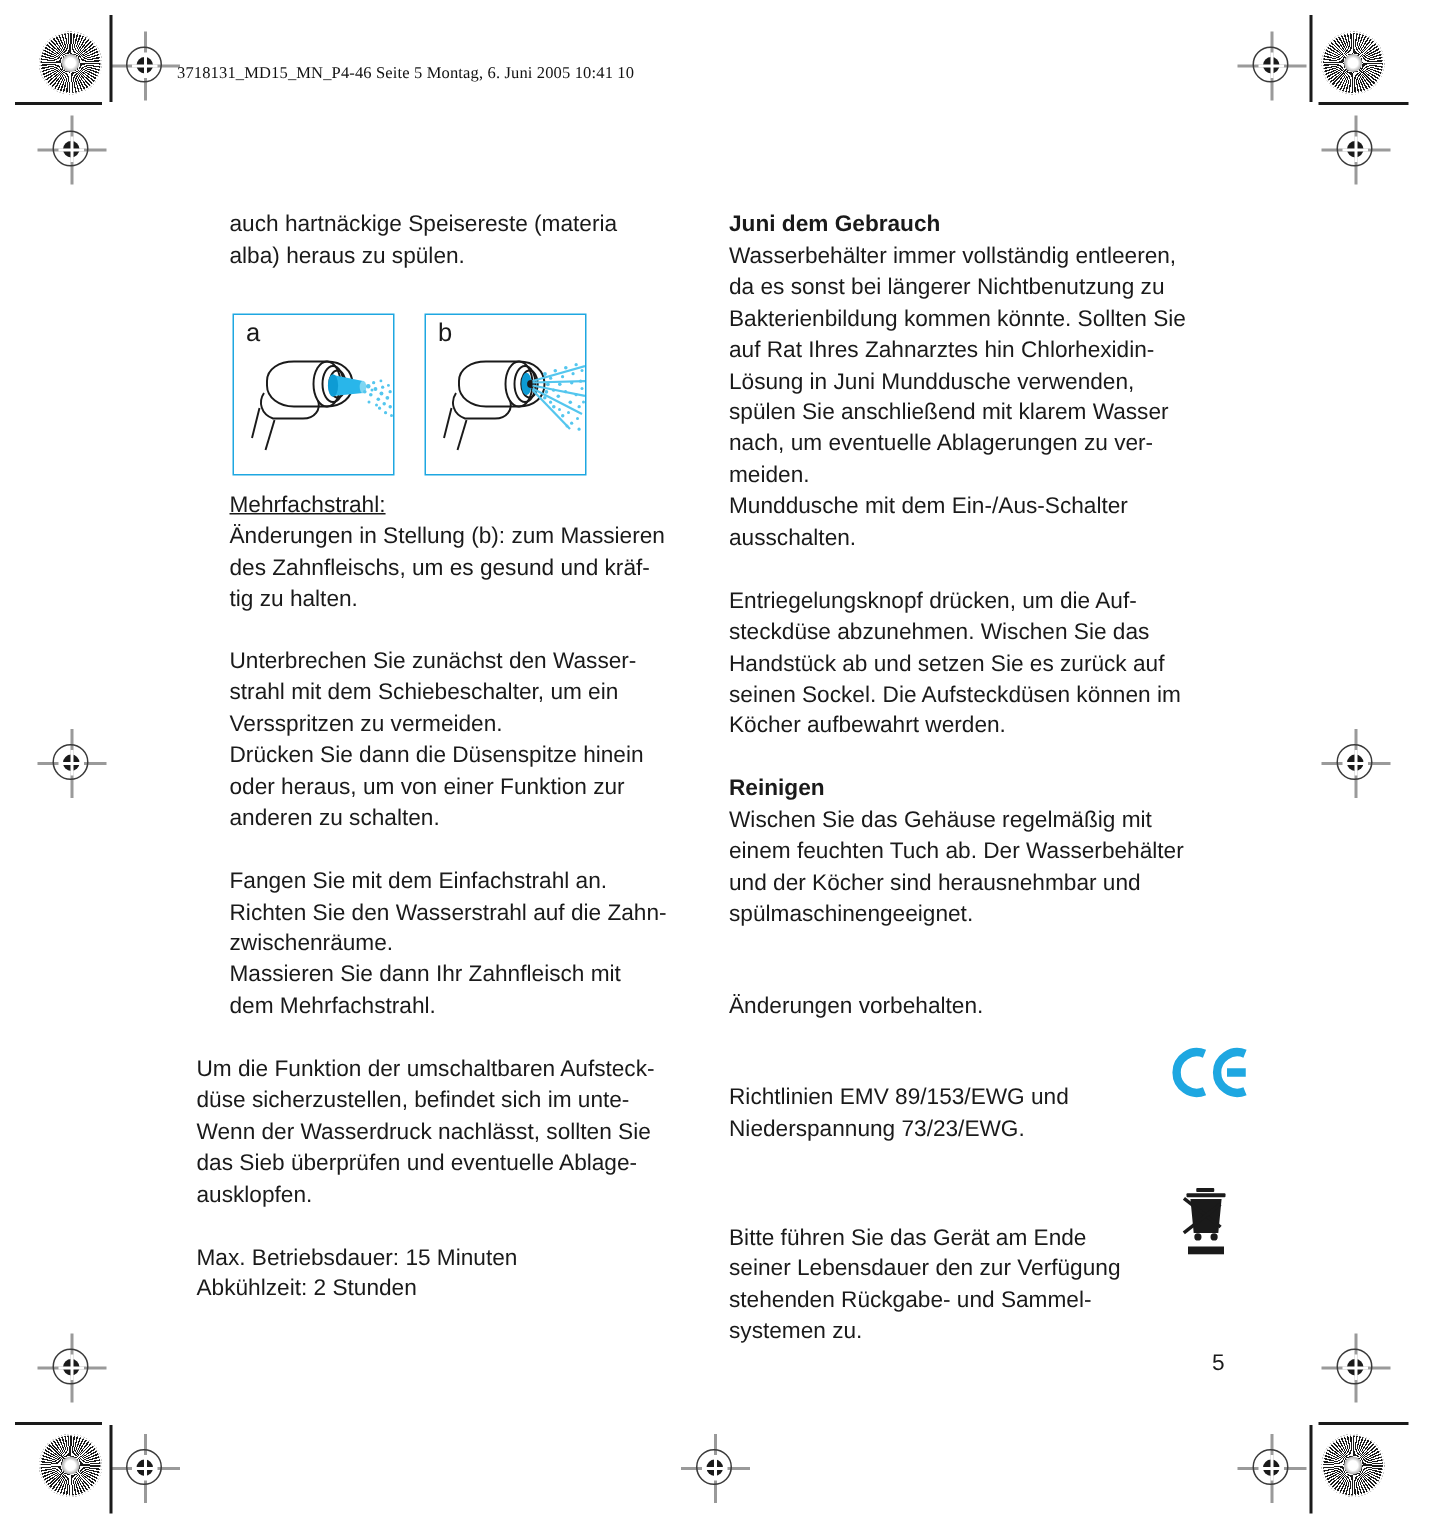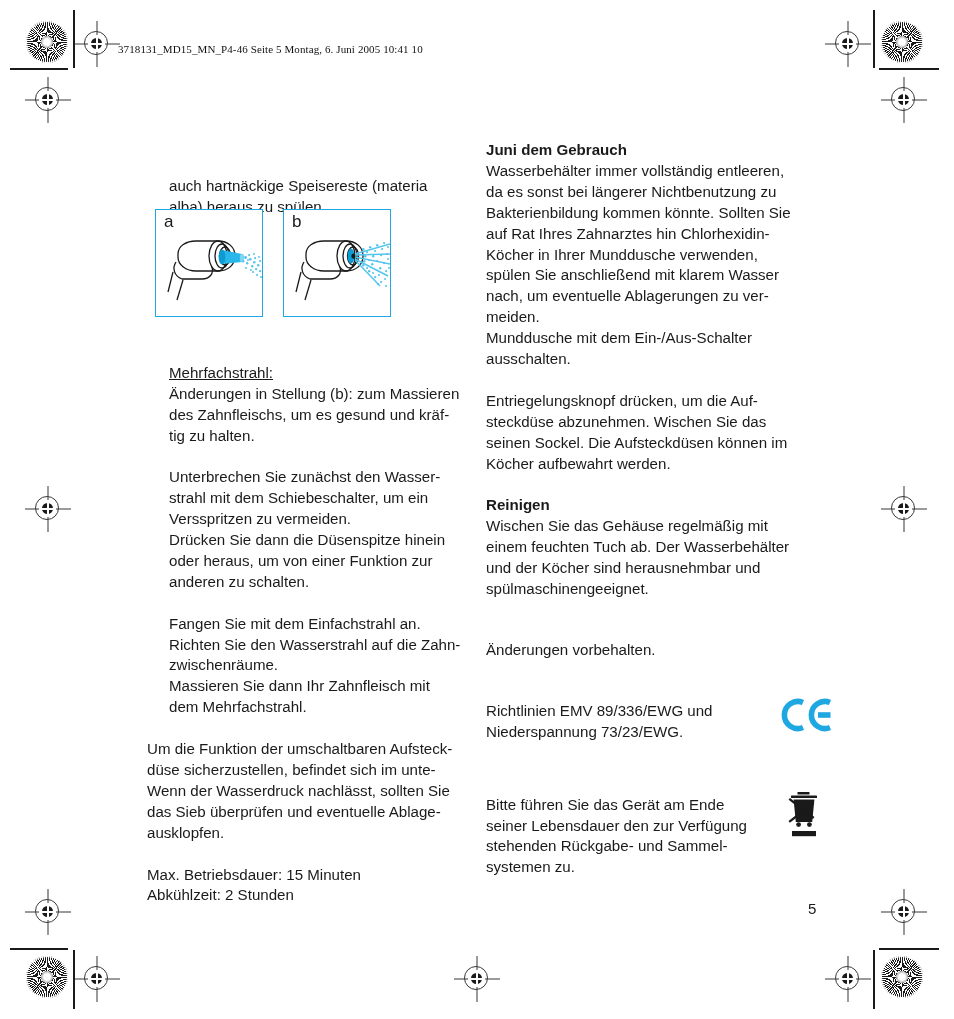--- a/index.html
+++ b/index.html
@@ -93,21 +93,21 @@
     white-space: nowrap;
     letter-spacing: 0.1px;
   }
 
   
   .col {
     position: absolute;
     font-size: 15.1px;
     line-height: 20.9px;
   }
-  .col-left  { left: 147px; top: 140px; width: 350px; margin-top: 36px; }
+  .col-left  { left: 131px; top: 140px; width: 350px; }
   .col-right { left: 486px; top: 140px; width: 336px; }
 
   .para { margin: 0; }
   .para.indent { padding-left: 22px; }
   .para + .para { margin-top: 0; }
   .gap   { height: 20.9px; }
   .gap-s { height: 12px; }
   .gap-l { height: 40px; }
 
   .bold { font-weight: bold; }
@@ -418,33 +418,34 @@
 </div>
 
 <div class="col col-right">
 
   <div>
     <p class="para bold">Juni dem Gebrauch</p>
     <p class="para">Wasserbehälter immer vollständig entleeren,</p>
     <p class="para">da es sonst bei längerer Nichtbenutzung zu</p>
     <p class="para">Bakterienbildung kommen könnte. Sollten Sie</p>
     <p class="para">auf Rat Ihres Zahnarztes hin Chlorhexidin-</p>
-    <p class="para">Köcher in Ihrer Munddusche verwenden,</p>
+    <p class="para">Lösung in Juni Munddusche verwenden,</p>
     <p class="para">spülen Sie anschließend mit klarem Wasser</p>
     <p class="para">nach, um eventuelle Ablagerungen zu ver-</p>
     <p class="para">meiden.</p>
     <p class="para">Munddusche mit dem Ein-/Aus-Schalter</p>
     <p class="para">ausschalten.</p>
   </div>
 
   <div class="gap"></div>
 
   <div>
     <p class="para">Entriegelungsknopf drücken, um die Auf-</p>
     <p class="para">steckdüse abzunehmen. Wischen Sie das</p>
+    <p class="para">Handstück ab und setzen Sie es zurück auf</p>
     <p class="para">seinen Sockel.  Die Aufsteckdüsen können im</p>
     <p class="para">Köcher aufbewahrt werden.</p>
   </div>
 
   <div class="gap"></div>
 
   <div>
     <p class="para bold">Reinigen</p>
     <p class="para">Wischen Sie das Gehäuse regelmäßig mit</p>
     <p class="para">einem feuchten Tuch ab. Der Wasserbehälter</p>
@@ -452,21 +453,21 @@
     <p class="para">spülmaschinengeeignet.</p>
   </div>
 
   <div class="gap-l"></div>
 
   <p class="para">Änderungen vorbehalten.</p>
 
   <div class="gap-l"></div>
 
   <div>
-    <p class="para">Richtlinien EMV 89/336/EWG und</p>
+    <p class="para">Richtlinien EMV 89/153/EWG und</p>
     <p class="para">Niederspannung 73/23/EWG.</p>
   </div>
 
   <div class="gap-l"></div>
   <div class="gap-s"></div>
 
   <div>
     <p class="para">Bitte führen Sie das Gerät am Ende</p>
     <p class="para">seiner Lebensdauer den zur Verfügung</p>
     <p class="para">stehenden Rückgabe- und Sammel-</p>

